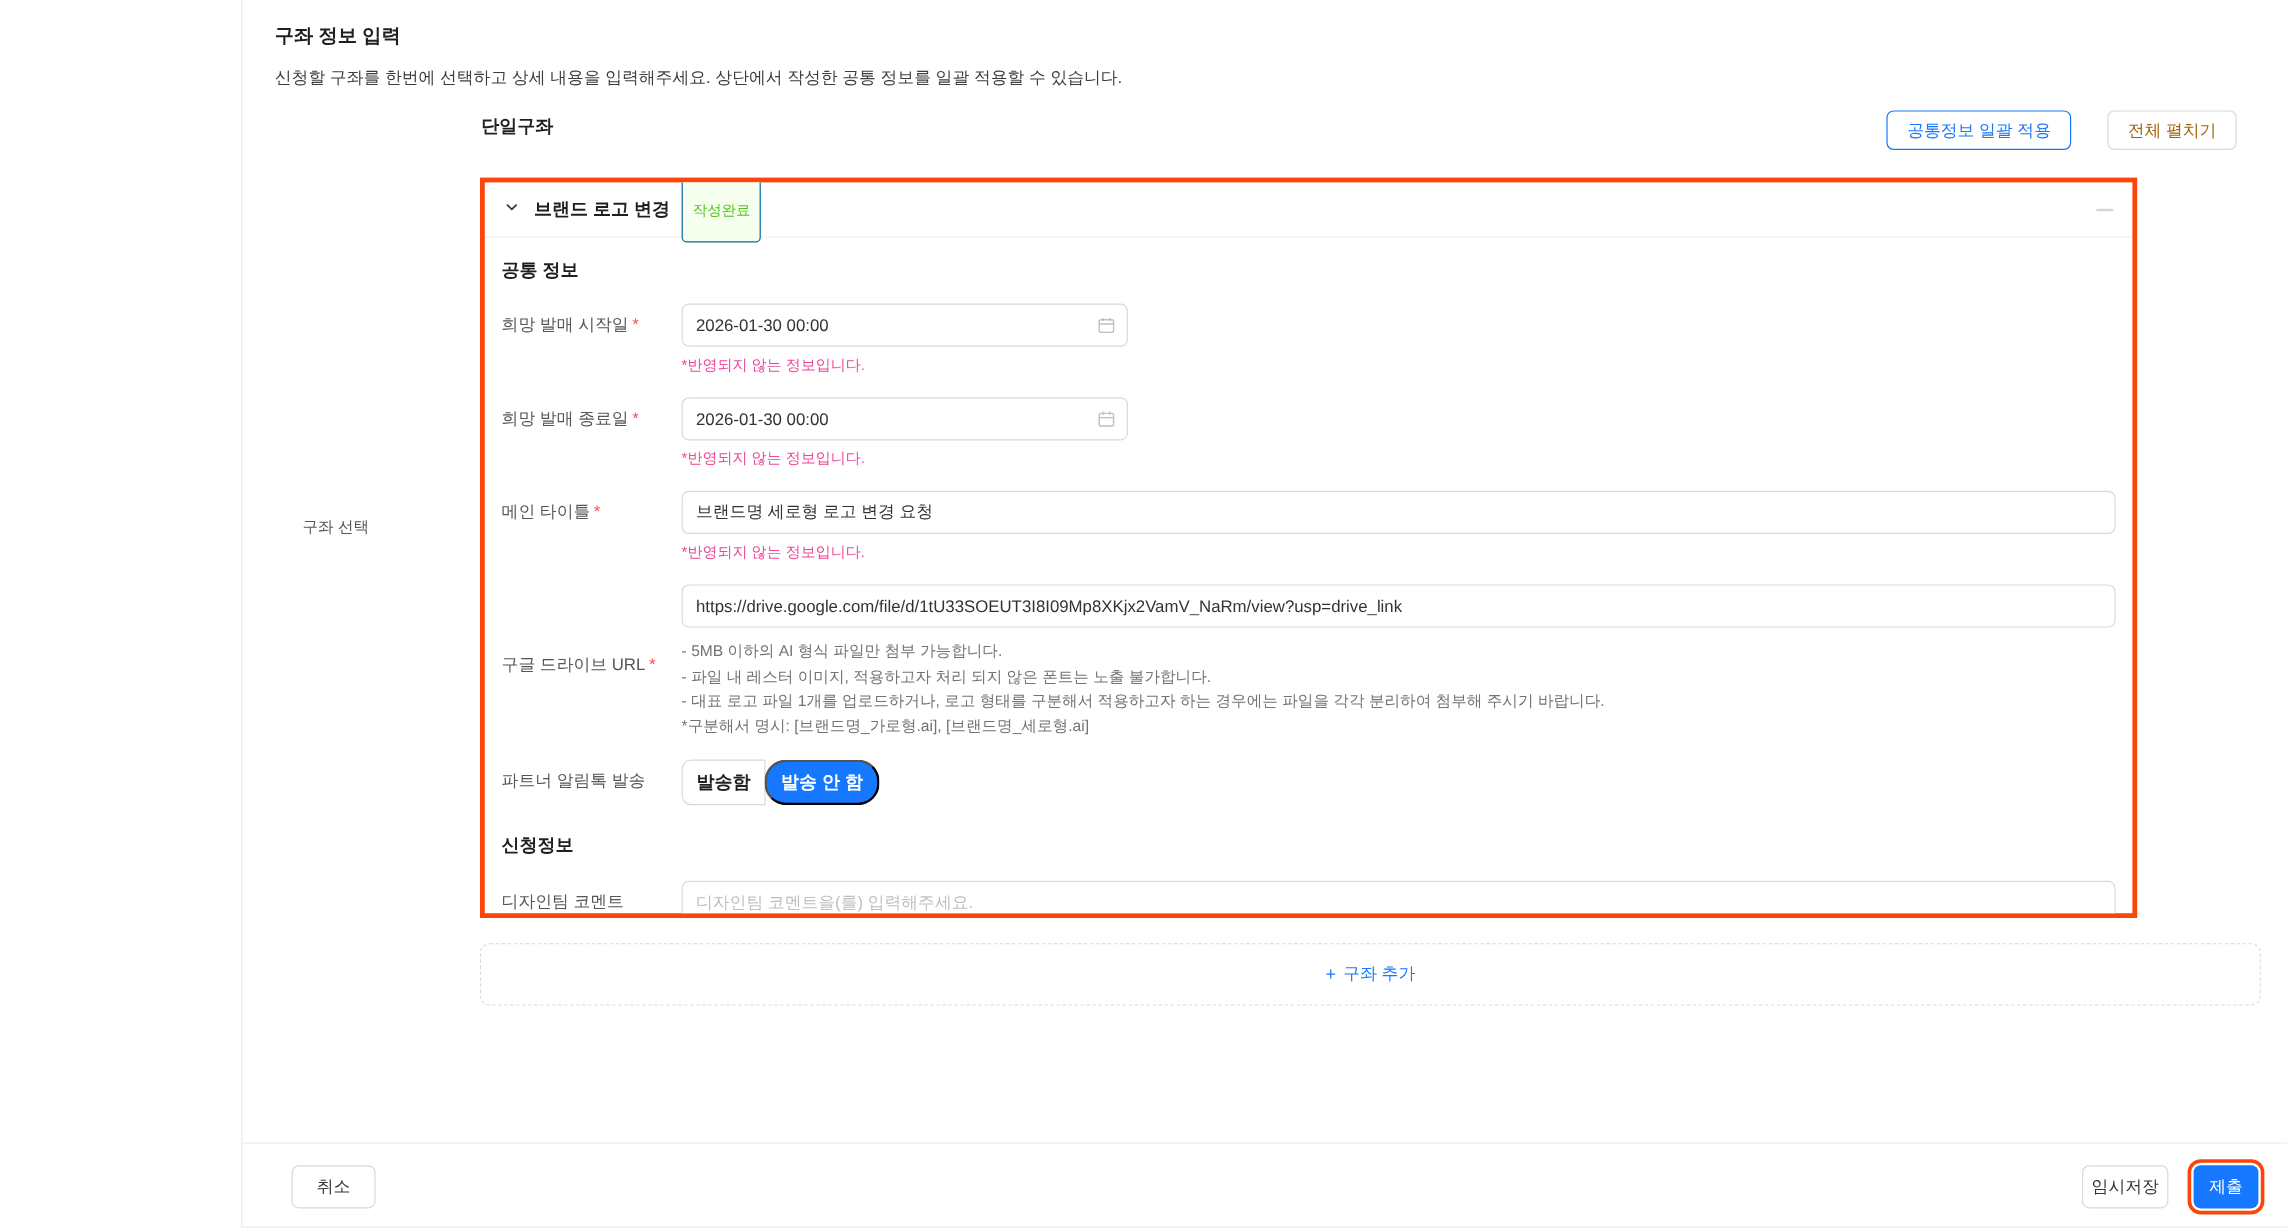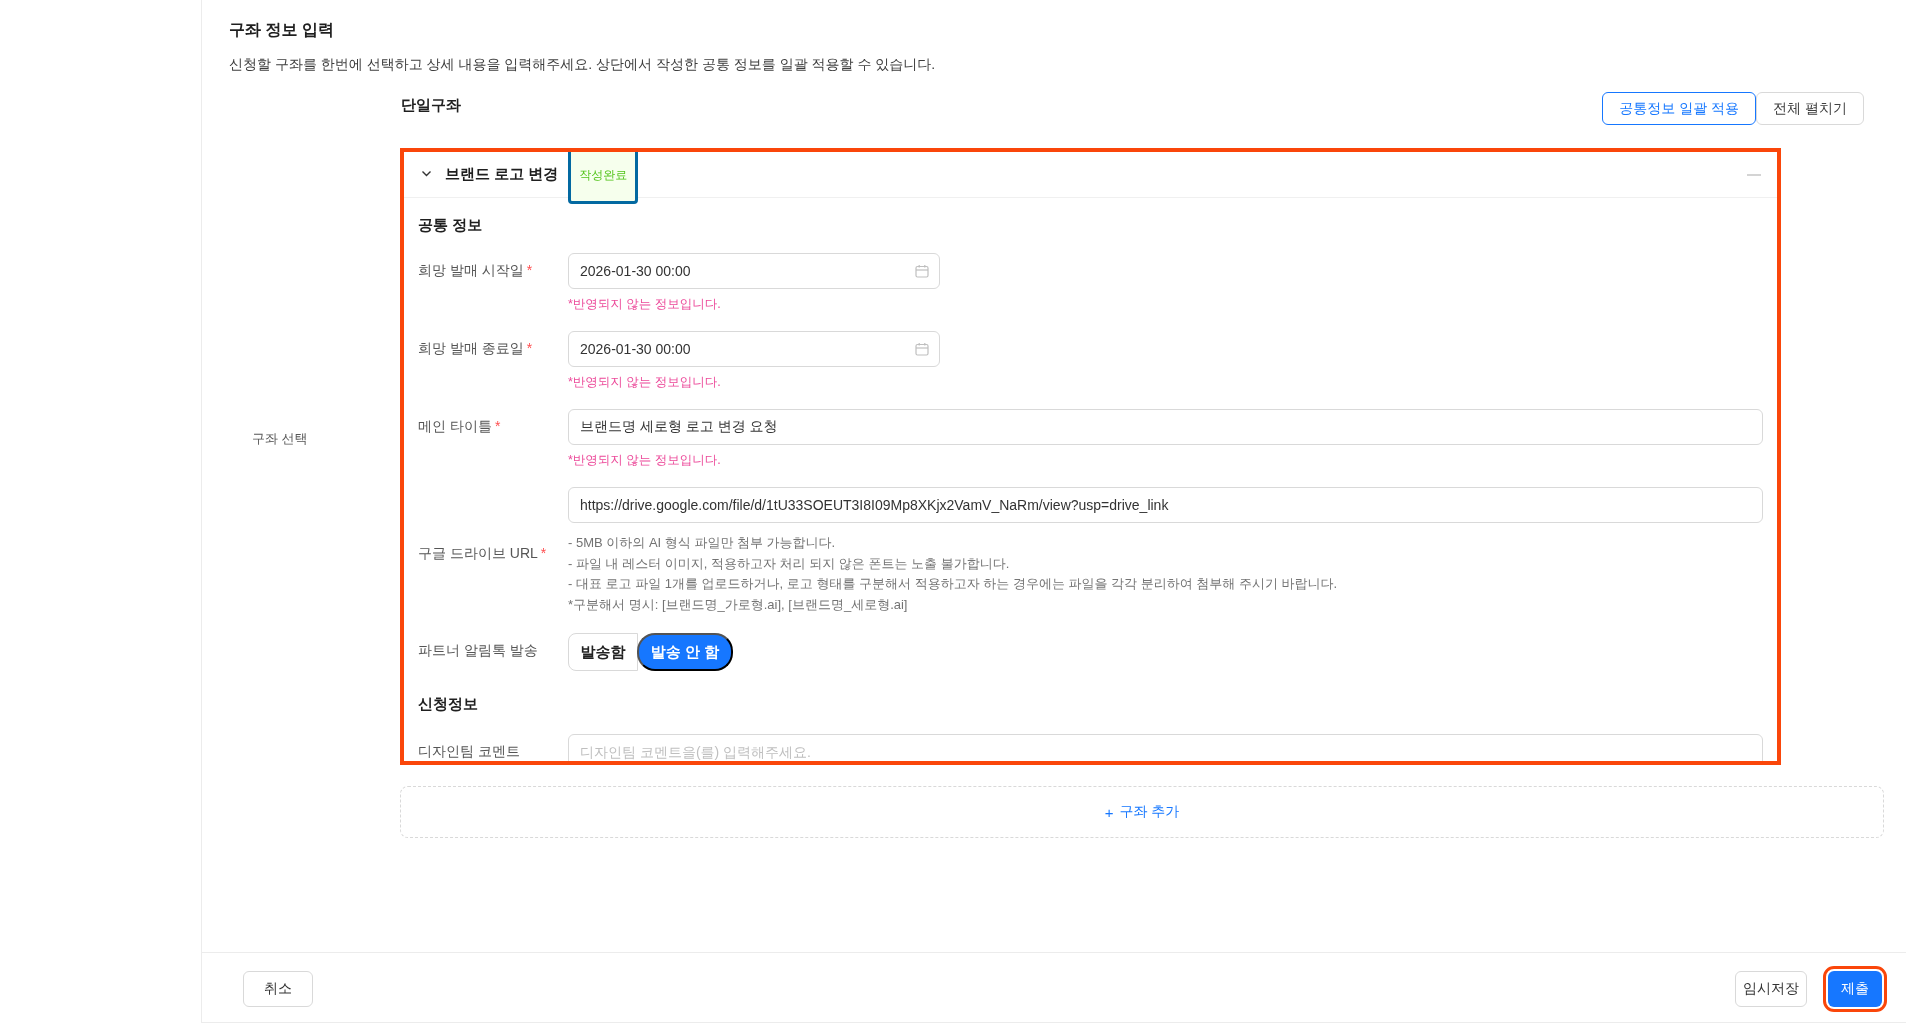--- a/index.html
+++ b/index.html
@@ -9,36 +9,36 @@
 
   .v-divider { position:absolute; left:201px; top:0; width:1px; height:1022px; background:#ececec; }
   .bottom-line { position:absolute; left:201px; top:1022px; right:0; height:1px; background:#ececec; }
 
   
   .page-head { position:absolute; left:229px; top:20px; }
   .page-title { font-size:16px; font-weight:bold; color:#1f1f1f; }
   .page-sub { margin-top:15px; font-size:14px; color:#3d3d3d; }
 
   
-  .toolbar { position:absolute; top:92px; right:42px; display:flex; gap:0; }
+  .toolbar { position:absolute; top:92px; right:42px; display:flex; gap:30px; }
   .btn { height:33px; padding:0 16px; border-radius:6px; background:#fff;
     font-size:14px; display:inline-flex; align-items:center; justify-content:center; cursor:pointer; }
   .btn-blue-outline { border:1px solid #1677ff; color:#1677ff; }
-  .btn-default { border:1px solid #d9d9d9; color:#404040; }
+  .btn-default { border:1px solid #d9d9d9; color:#a16207; }
 
   .group-title { position:absolute; left:401px; top:96px; font-size:15px; font-weight:bold; }
   .row-label-left { position:absolute; left:252px; top:430px; font-size:13px; color:#555; }
 
   
   .panel { position:absolute; left:400px; top:148px; width:1381px; height:617px;
     border:4px solid #fa460a; background:#fff; overflow:hidden; }
   .panel-header { height:45px; display:flex; align-items:center; padding:0 16px; }
   .panel-title { font-size:15px; font-weight:bold; margin-left:12px; color:#1f1f1f; }
   .badge { margin-left:10px; font-size:12px; color:#52c41a; background:#f6ffed;
-    border:3px solid #0369a1; border-radius:4px; padding:18px 8px; line-height:16px; }
+    border:1px solid #0369a1; border-radius:4px; padding:18px 8px; line-height:16px; }
   .panel-header .spacer { flex:1; }
   .minus-icon { width:14px; height:2px; background:#d4d4d4; cursor:pointer; }
   .panel-divider { height:1px; background:#f0f0f0; }
 
   .panel-body { padding:16px 14px 20px 14px; }
   .sec-title { font-size:15px; font-weight:bold; margin:2px 0 18px 0; }
   .sec-title.second { margin-top:24px; margin-bottom:20px; }
 
   .frow { display:flex; margin-bottom:18px; }
   .frow .flabel { width:150px; flex:0 0 150px; font-size:14px; color:#555; padding-top:9px; }

